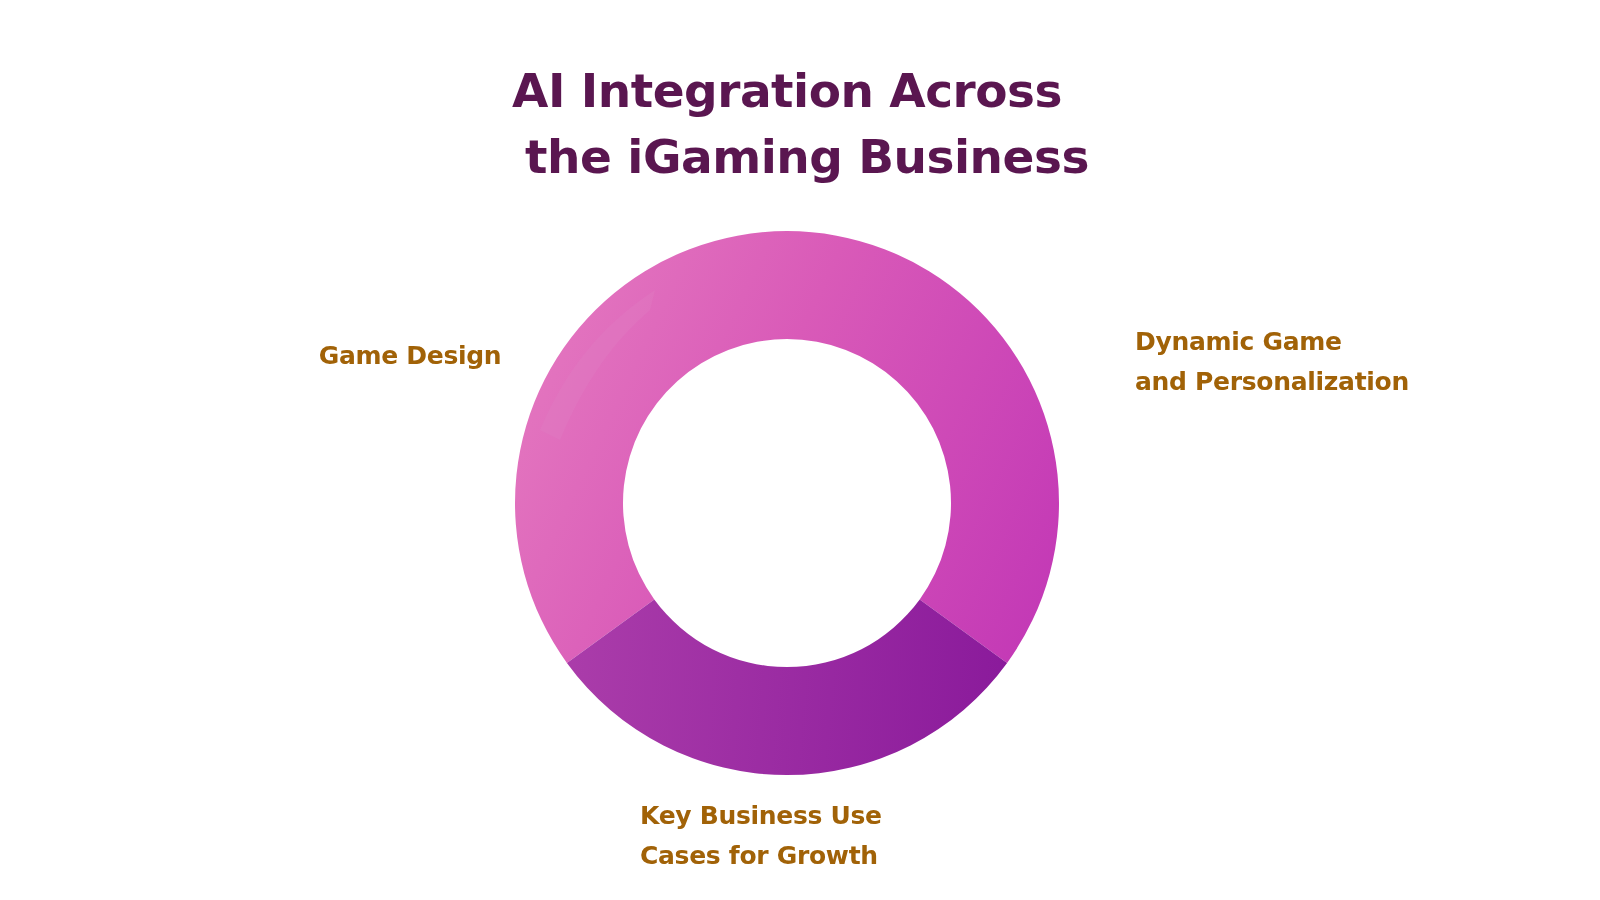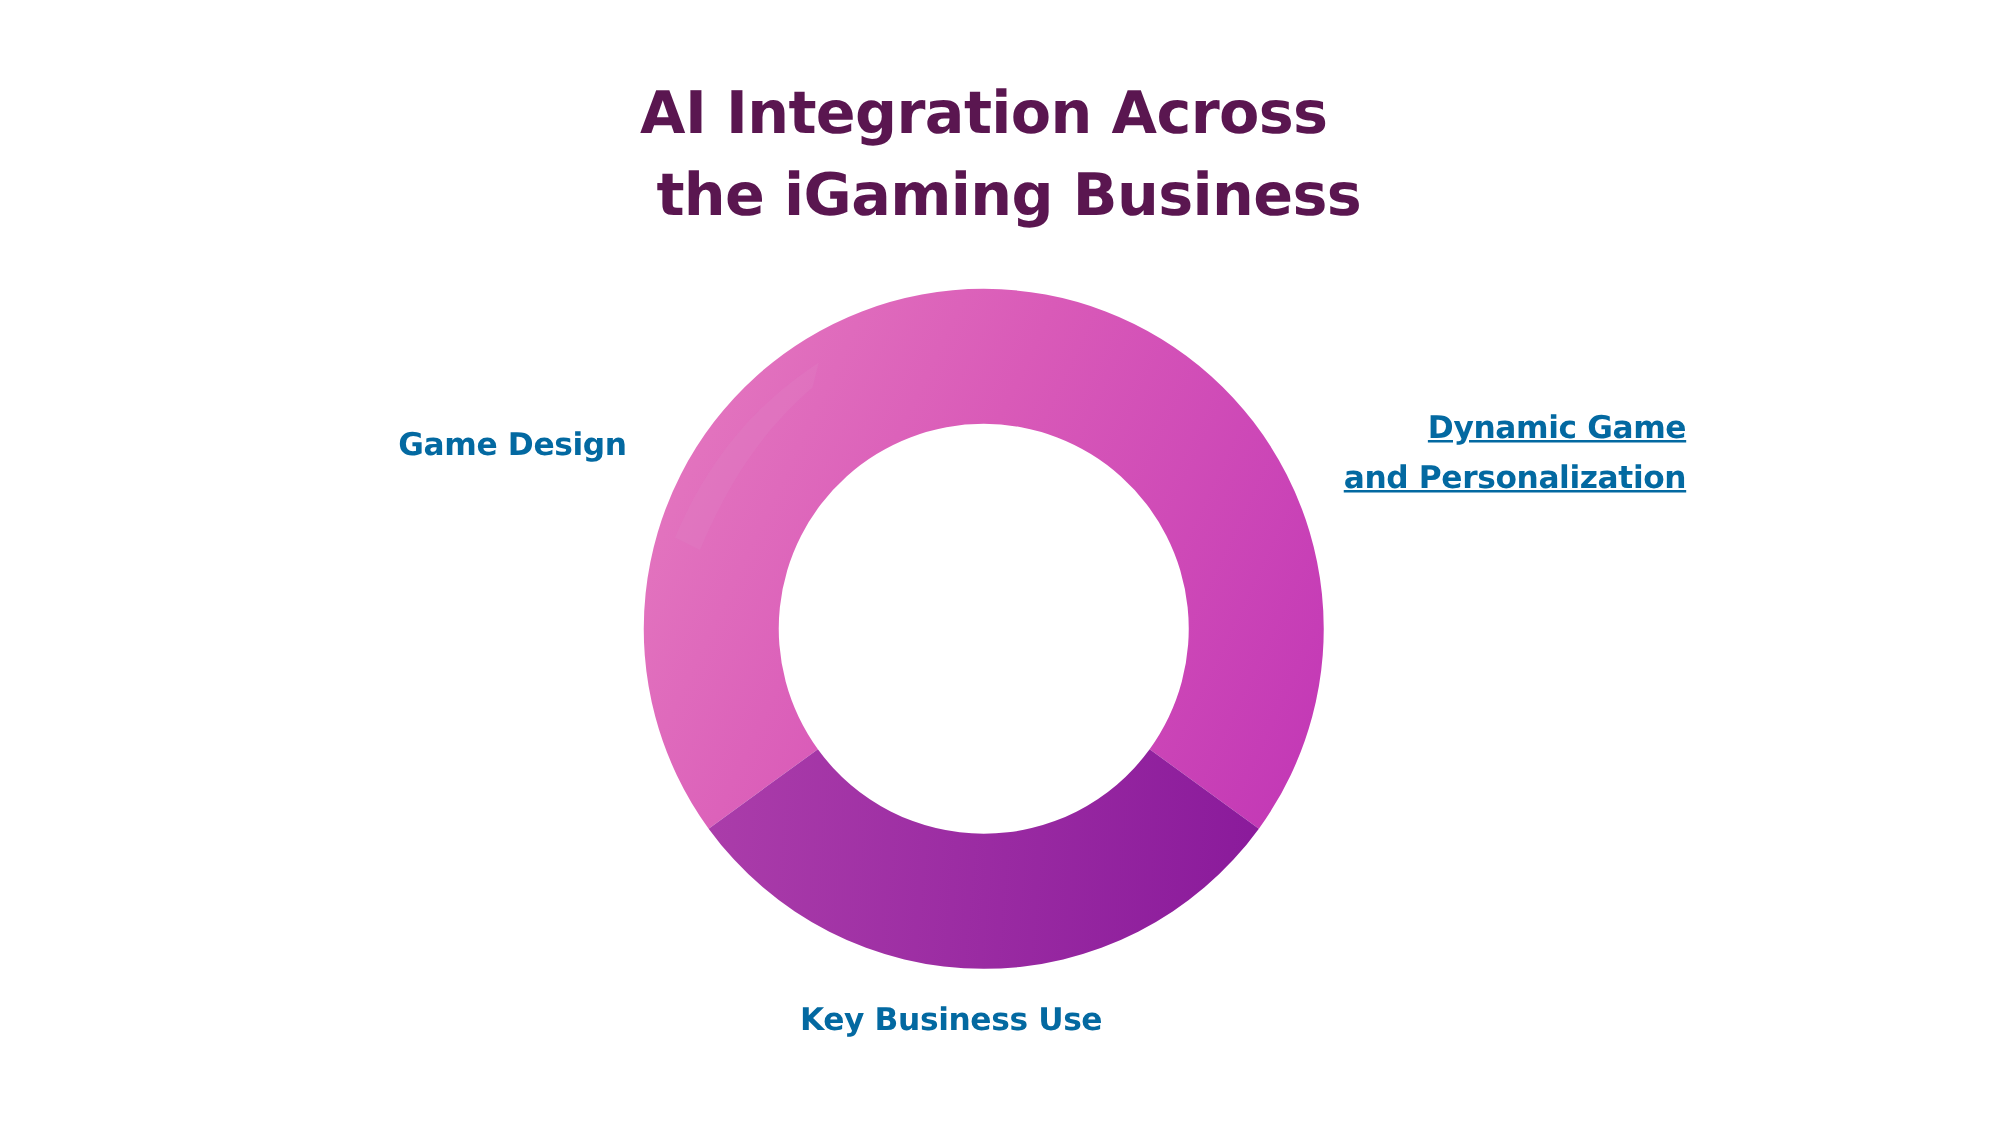--- a/index.html
+++ b/index.html
@@ -8,26 +8,26 @@
   .title {
     position: absolute; left: 0; top: 58px; width: 1600px;
     text-align: center; color: #5a1650; font-weight: bold;
     font-size: 47px; line-height: 66px; letter-spacing: -0.5px;
   }
   .title span { display: block; }
   .title .l1 { margin-left: -26px; }
   .title .l2 { margin-left: 14px; }
   .ring { position: absolute; left: 0; top: 0; width: 1600px; height: 900px; }
   .label {
-    position: absolute; color: #0369a1; font-weight: bold;
+    position: absolute; color: #a16207; font-weight: bold;
     font-size: 25px; line-height: 40px; letter-spacing: -0.3px;
   }
   .label span { display: block; white-space: nowrap; }
   .label-left { left: 300px; top: 336px; width: 220px; text-align: center; }
-  .label-right { left: 1075px; top: 322px; text-align: right; text-decoration: underline; }
+  .label-right { left: 1135px; top: 322px; text-align: left; }
   .label-bottom { left: 640px; top: 796px; width: 300px; text-align: left; }
 </style>
 </head>
 <body>
 
 <div class="title">
   <span class="l1">AI Integration Across</span>
   <span class="l2">the iGaming Business</span>
 </div>
 
@@ -61,13 +61,14 @@
   <span>Game Design</span>
 </div>
 
 <div class="label label-right">
   <span>Dynamic Game</span>
   <span>and Personalization</span>
 </div>
 
 <div class="label label-bottom">
   <span>Key Business Use</span>
+  <span>Cases for Growth</span>
 </div>
 
 </body></html>

